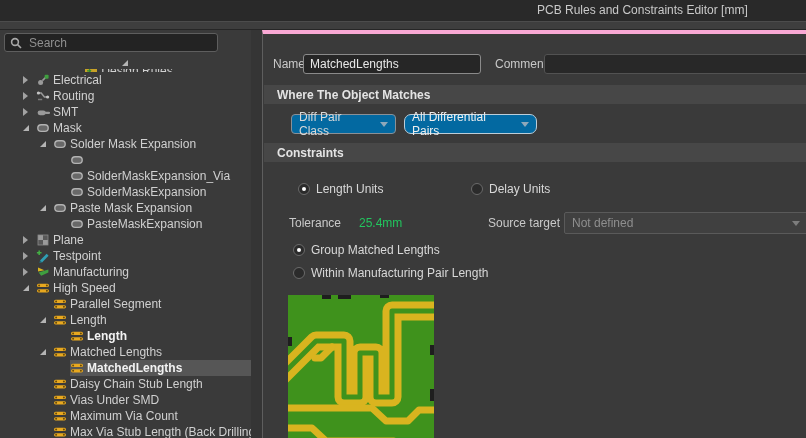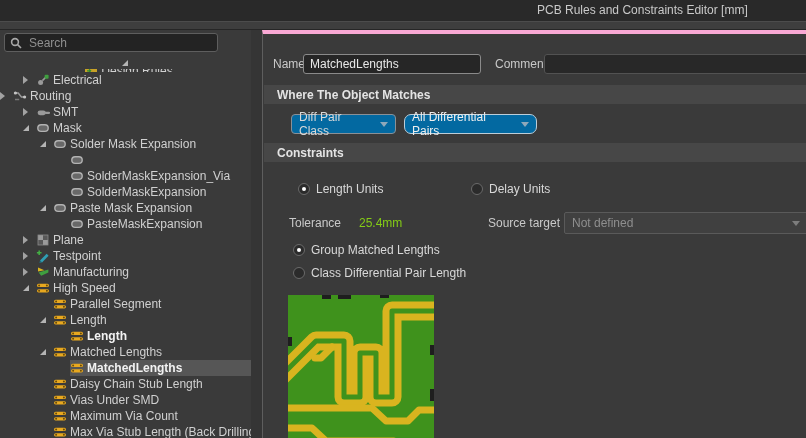--- a/index.html
+++ b/index.html
@@ -48,21 +48,21 @@
   .select .sarr{width:0;height:0;border-left:4px solid transparent;border-right:4px solid transparent;
     border-top:5px solid #8fa8ba;margin-left:6px;}
   .select.focus{border-color:#bccdd8;border-radius:7px;color:#eeeeee;}
   .select.disabled{background:#404040;border:1px solid #5a5a5a;border-radius:2px;color:#8f8f8f;}
   .select.disabled .sarr{border-top-color:#7d7d7d;}
   .radio{display:flex;align-items:center;gap:6px;cursor:default;}
   .radio .dot{width:12px;height:12px;flex:0 0 12px;border-radius:50%;background:#2b2b2b;border:1px solid #6a6a6a;
     box-sizing:border-box;position:relative;}
   .radio.on .dot::after{content:"";position:absolute;left:3px;top:3px;width:4px;height:4px;border-radius:50%;background:#ffffff;}
   .radio .rlabel{color:#d8d8d8;}
-  .blue{color:#84cc16;text-align:right;}
+  .blue{color:#22c55e;text-align:right;}
 </style>
 </head>
 <body>
 
 <div class="titlebar">
   <span class="title">PCB Rules and Constraints Editor [mm]</span>
 </div>
 <div class="substrip"></div>
 
 <div class="left-panel">
@@ -98,21 +98,21 @@
           <span class="ticon">
             <svg width="14" height="14" viewBox="0 0 14 14">
               <circle cx="4.6" cy="9.4" r="2.5" fill="#9a9a9a"></circle>
               <path d="M6.4 7.6L9.4 4.6" stroke="#9a9a9a" stroke-width="1.5"></path>
               <rect x="8.6" y="1.8" width="4" height="4" rx="1" fill="#3f9f3f"></rect>
             </svg>
           </span>
           <span class="tlabel">Electrical</span>
         </span>
       </div>
-      <div class="trow" style="">
+      <div class="trow" style="padding-left: 23px;">
         <span class="arr col">
           <i></i>
         </span>
         <span class="tbody">
           <span class="ticon">
             <svg width="14" height="14" viewBox="0 0 14 14">
               <path d="M2.4 4h2.8l3.2 4h3.2" stroke="#9a9a9a" stroke-width="1.5" fill="none"></path>
               <circle cx="2.4" cy="4" r="1.6" fill="#c4c4c4"></circle>
               <circle cx="11.6" cy="8" r="1.6" fill="#c4c4c4"></circle>
               <path d="M2 10.5h4.2" stroke="#7a7a7a" stroke-width="1.5"></path>
@@ -512,21 +512,21 @@
     <span>Not defined</span>
     <span class="sarr"></span>
   </div>
 
   <div class="rp radio on" style="left:30px;top:209px;">
     <span class="dot"></span>
     <span class="rlabel">Group Matched Lengths</span>
   </div>
   <div class="rp radio" style="left:30px;top:232px;">
     <span class="dot"></span>
-    <span class="rlabel">Class Differential Pair Length</span>
+    <span class="rlabel">Within Manufacturing Pair Length</span>
   </div>
 
   <svg class="rp" style="left:25px;top:261px;" width="146" height="147" viewBox="0 0 146 147">
     <rect x="0" y="0" width="146" height="147" fill="#3f921c"></rect>
 
     <path d="M -10 84 L 28 46 L 56 46 L 56 102 L 72 102 L 72 58 L 88 58 L 88 102 L 104 102 L 104 16 L 152 16" fill="none" stroke-width="19" stroke-linejoin="round" stroke="#d9b41f"></path>
     <path d="M -10 84 L 28 46 L 56 46 L 56 102 L 72 102 L 72 58 L 88 58 L 88 102 L 104 102 L 104 16 L 152 16" fill="none" stroke-width="5" stroke-linejoin="round" stroke="#3f921c"></path>
 
     <path d="M 44 52 L 33 63 L 27 63" fill="none" stroke-width="7" stroke-linecap="round" stroke-linejoin="round" stroke="#d9b41f"></path>
 

